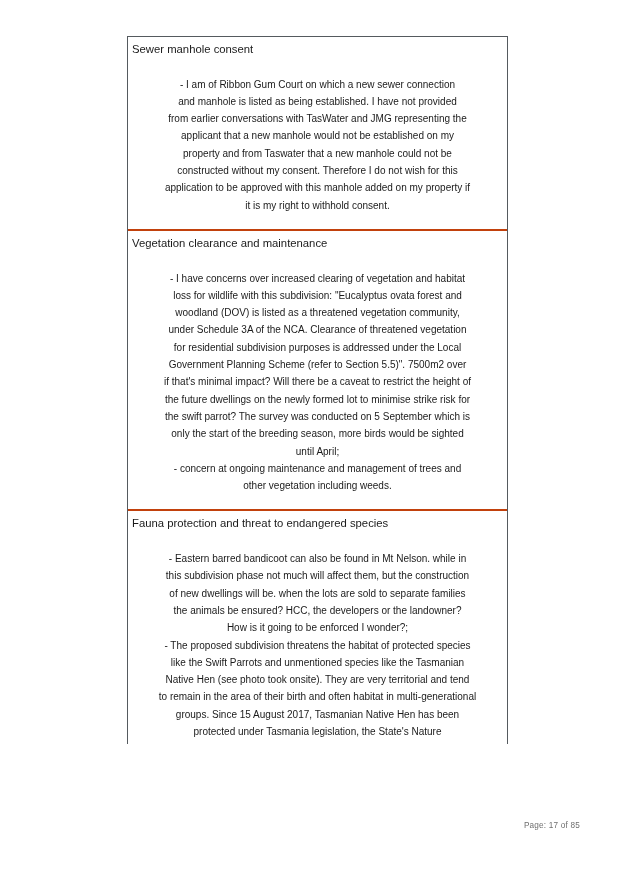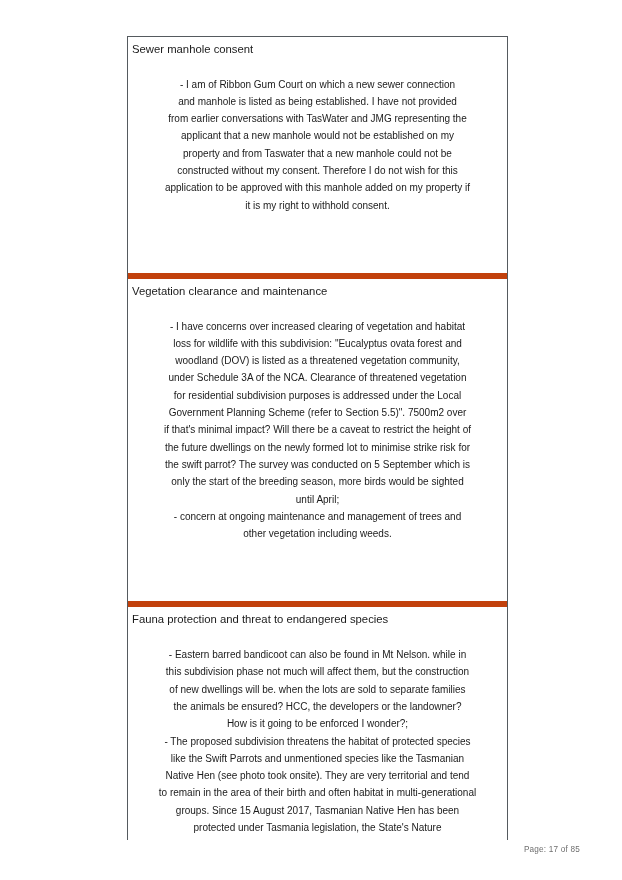--- a/index.html
+++ b/index.html
@@ -31,22 +31,21 @@
     border-left: 1px solid #555a5e;
     border-right: 1px solid #555a5e;
     border-top: 1px solid #555a5e;
     box-sizing: border-box;
   }
   .section {
     padding: 0 4px 0 4px;
     box-sizing: border-box;
   }
   .section + .section {
-    border-top: 6px solid #c2410c;
-    margin-top: 44px;
+    border-top: 2px solid #c2410c;
   }
   .sec-heading {
     font-size: 11.3px;
     line-height: 17.3px;
     padding-top: 4px;
     white-space: nowrap;
   }
   .sec-body {
     font-size: 10px;
     line-height: 17.3px;
@@ -67,21 +66,20 @@
     left: 0;
     top: 820px;
     width: 622px;
     text-align: right;
     padding-right: 42px;
     box-sizing: border-box;
     font-size: 8.2px;
     line-height: 12px;
     color: #6f6f6f;
     letter-spacing: 0.2px;
-    margin-top: 24px;
   }
 </style>
 </head>
 <body>
 
 <div id="page">
 
   <div id="doc-table">
 
     <div class="section">

